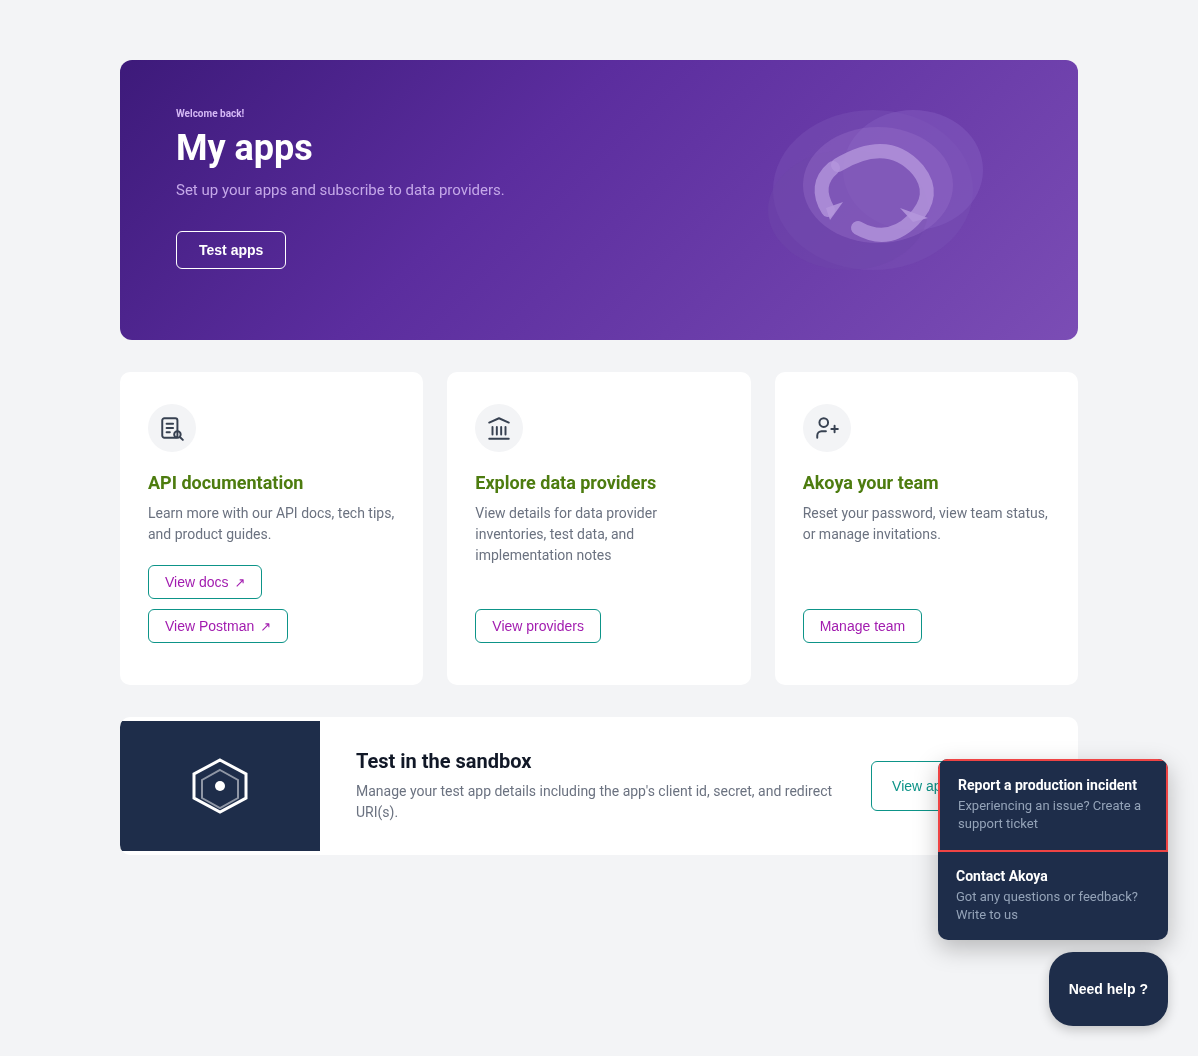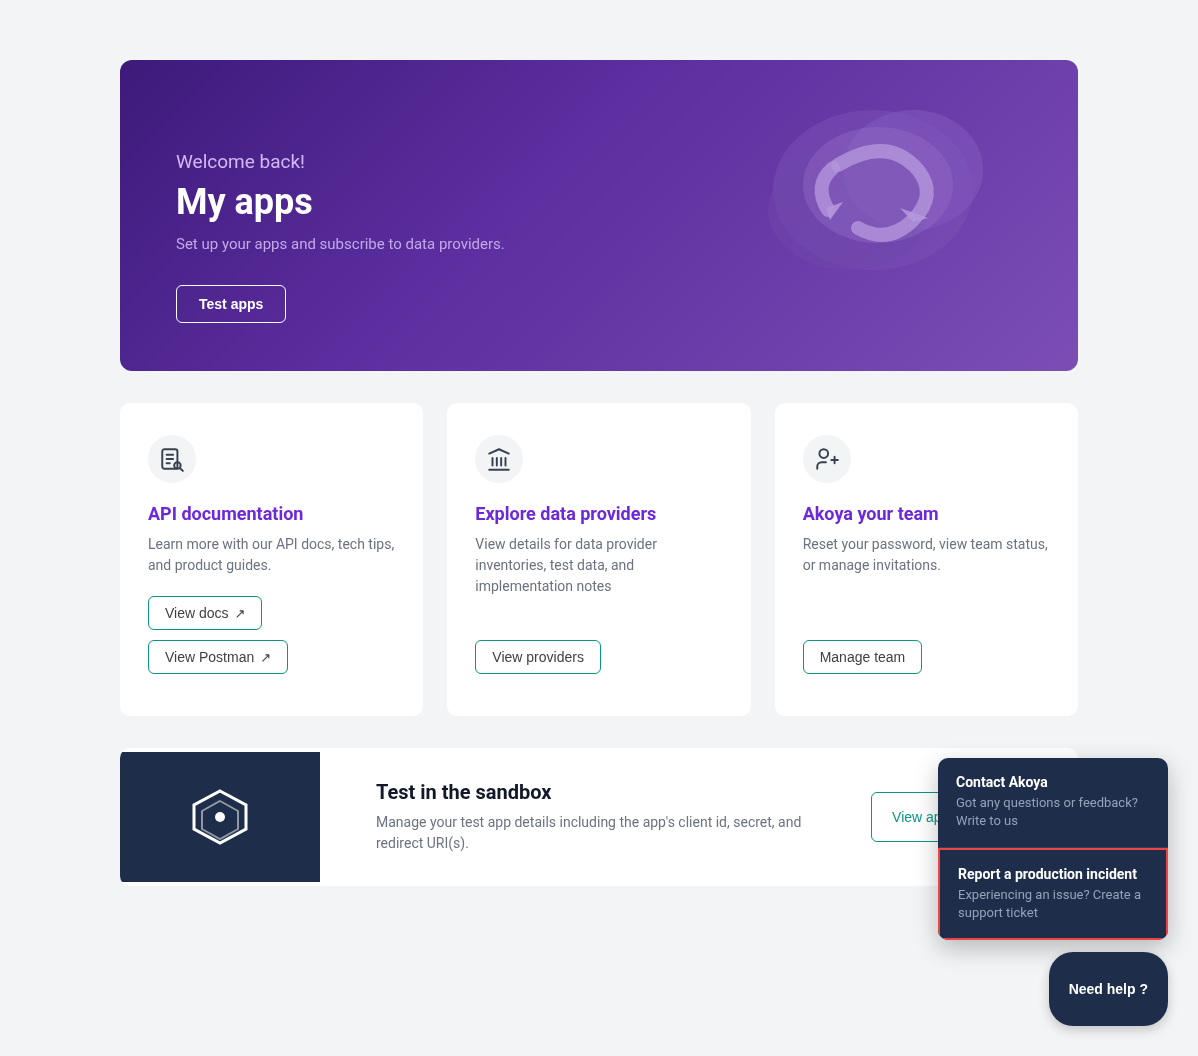--- a/index.html
+++ b/index.html
@@ -20,24 +20,23 @@
       margin-bottom: 32px;
       min-height: 280px;
     }
     .hero-content {
       position: relative;
       z-index: 2;
       max-width: 55%;
     }
     .hero-welcome {
       color: #d4b8f5;
-      font-size: 19px;
-      font-weight: 400;
+      font-size: 10px;
+      font-weight: 700;
       margin-bottom: 8px;
-      margin-top: 42px;
     }
     .hero-title {
       color: #ffffff;
       font-size: 36px;
       font-weight: 700;
       margin-bottom: 12px;
     }
     .hero-subtitle {
       color: #c4a8e8;
       font-size: 15px;
@@ -84,36 +83,36 @@
       border-radius: 50%;
       display: flex;
       align-items: center;
       justify-content: center;
       margin-bottom: 20px;
       font-size: 22px;
     }
     .card-title {
       font-size: 18px;
       font-weight: 700;
-      color: #6d28d9;
+      color: #4d7c0f;
       margin-bottom: 10px;
     }
     .card-desc {
       font-size: 14px;
       color: #6b7280;
       line-height: 1.5;
       flex: 1;
       margin-bottom: 20px;
     }
     .card-btn {
       display: inline-flex;
       align-items: center;
       gap: 6px;
       border: 1.5px solid #0d9488;
-      color: #404040;
+      color: #a21caf;
       background: transparent;
       padding: 8px 16px;
       border-radius: 6px;
       font-size: 14px;
       font-weight: 500;
       cursor: pointer;
       margin-bottom: 10px;
       width: fit-content;
     }
     .card-btn-ext::after {
@@ -132,21 +131,21 @@
     .sandbox-icon-block {
       background: #1e2d4a;
       width: 200px;
       min-height: 130px;
       display: flex;
       align-items: center;
       justify-content: center;
       flex-shrink: 0;
     }
     .sandbox-content {
-      padding: 32px 56px;
+      padding: 32px 36px;
       flex: 1;
     }
     .sandbox-title {
       font-size: 20px;
       font-weight: 700;
       color: #111827;
       margin-bottom: 8px;
     }
     .sandbox-desc {
       font-size: 14px;
@@ -307,25 +306,25 @@
   </div>
   <div class="sandbox-content">
     <div class="sandbox-title">Test in the sandbox</div>
     <div class="sandbox-desc">Manage your test app details including the app's client id, secret, and redirect URI(s).</div>
   </div>
   <button class="sandbox-btn">View app credentials</button>
 </div>
 
 <div class="help-widget">
   <div class="help-popup">
+    <div class="help-item incident">
+      <div class="help-item-title">Report a production incident</div>
+      <div class="help-item-desc">Experiencing an issue? Create a support ticket</div>
+    </div>
     <div class="help-item">
       <div class="help-item-title">Contact Akoya</div>
       <div class="help-item-desc">Got any questions or feedback? Write to us</div>
-    </div>
-    <div class="help-item incident">
-      <div class="help-item-title">Report a production incident</div>
-      <div class="help-item-desc">Experiencing an issue? Create a support ticket</div>
     </div>
   </div>
   <button class="help-btn">
     <span>Need help ?</span>
   </button>
 </div>
 
 </body></html>

